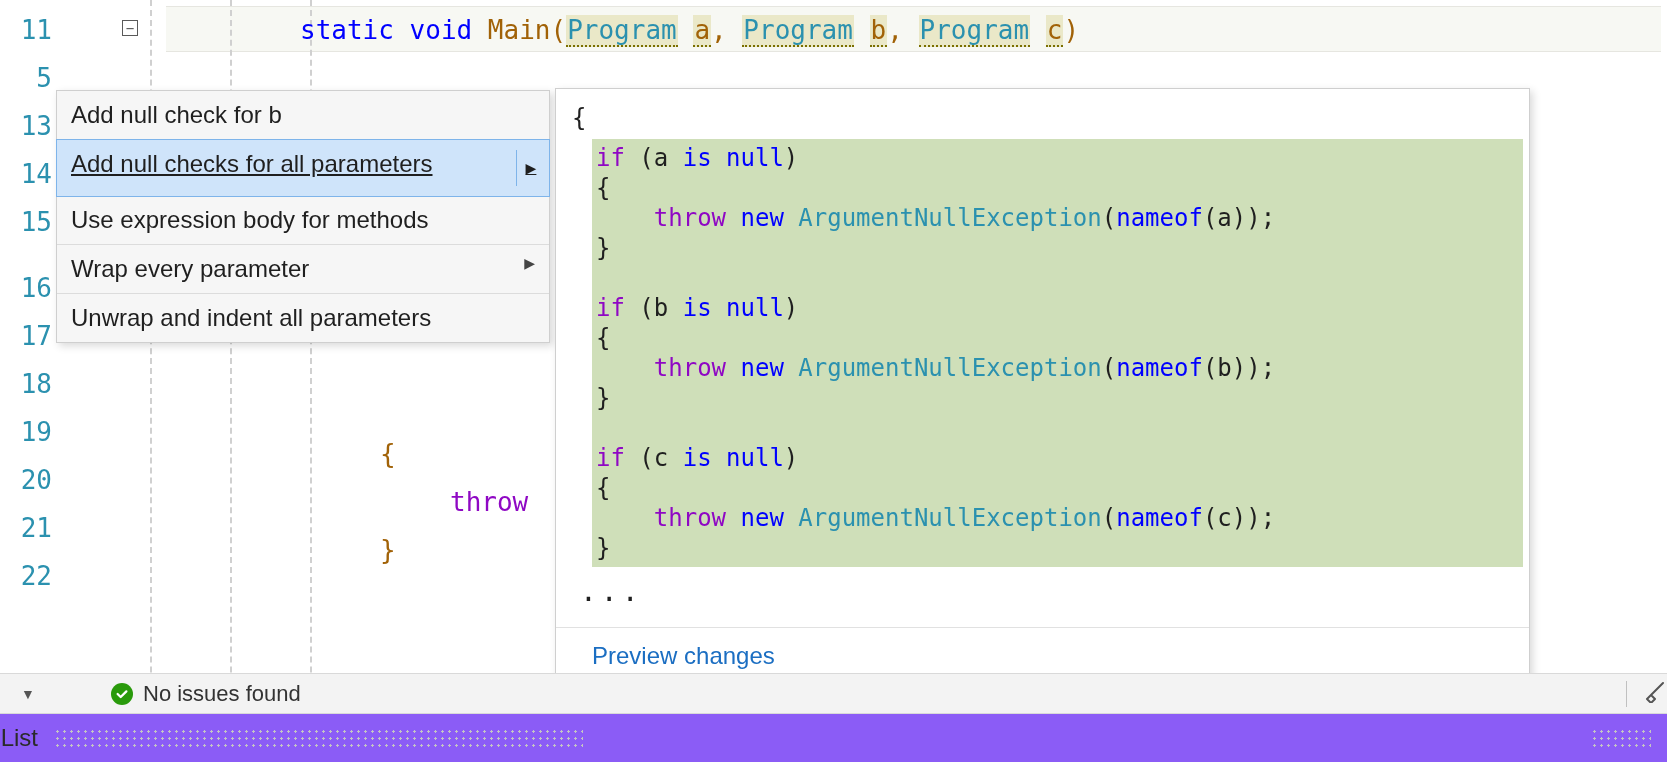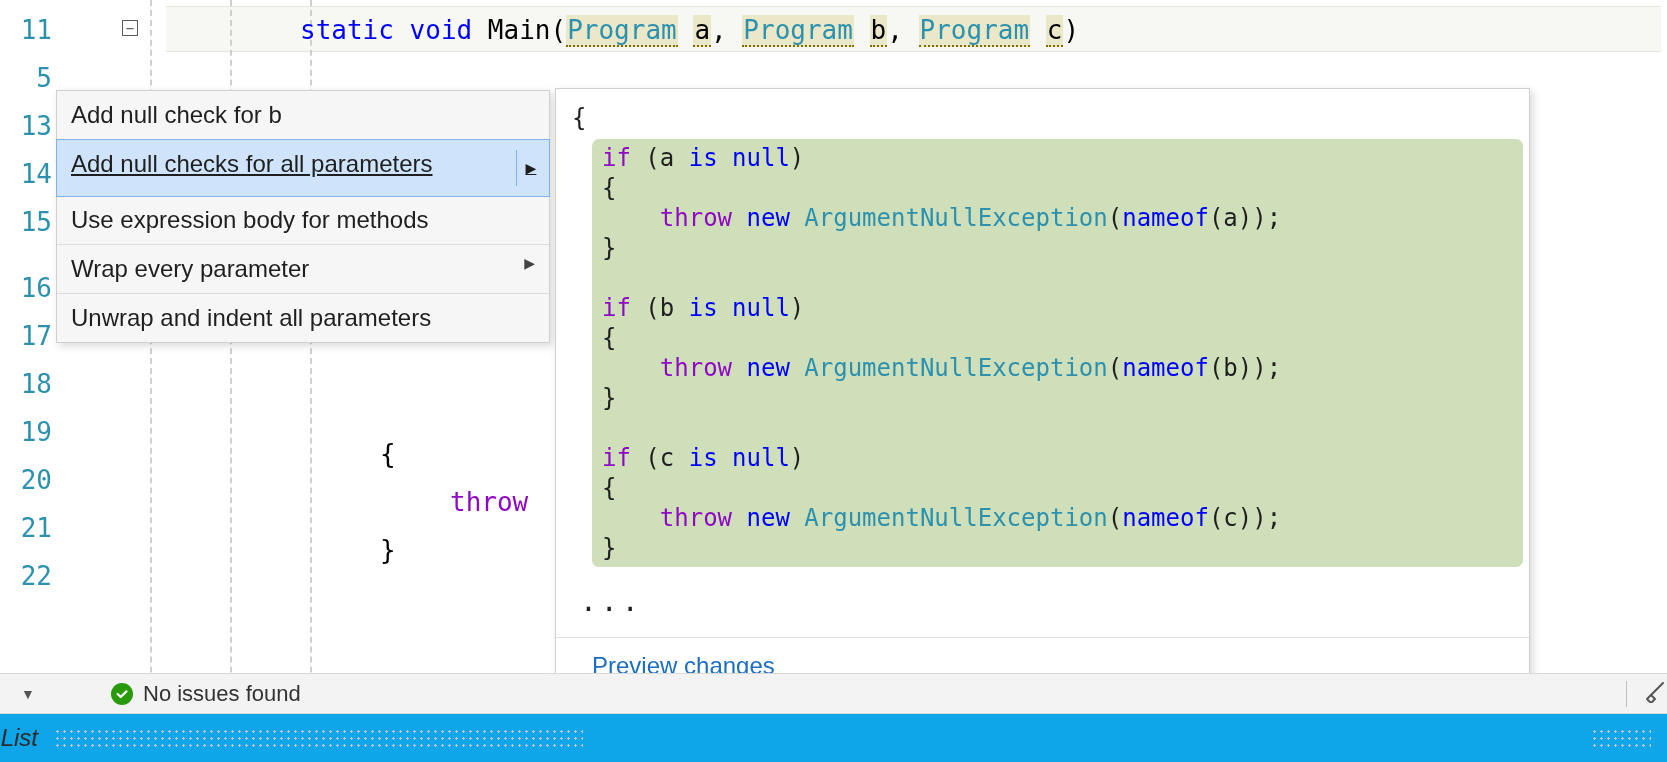--- a/index.html
+++ b/index.html
@@ -78,21 +78,21 @@
     position:absolute;
     white-space:pre;
     left:240px;
   }
   .cl-main{top:6px;}
   .cl-19{top:430px;left:320px;}
   .cl-20{top:478px;left:390px;}
   .cl-21{top:526px;left:320px;}
   .kw{color:var(--kw-blue);}
   .typ{color:var(--type-teal);}
-  .id{color:#000000;}
+  .id{color:#a16207;}
   .hi{background:#eae8c8;border-bottom:2px dotted #7a6f00;padding:0 1px;}
   
   
   .refactor-menu{
     position:absolute;
     left:56px;top:90px;
     width:492px;
     background:var(--menu-bg);
     border:1px solid var(--menu-border);
     box-shadow:3px 3px 8px rgba(0,0,0,.15);
@@ -138,23 +138,22 @@
     font-size:24px;
     box-sizing:border-box;
   }
   .preview-body{
     padding:14px 16px 20px 16px;
     line-height:30px;
   }
   .pv-line{white-space:pre;}
   .pv-block{
     background:var(--preview-green);
-    padding:4px 10px;
-    margin:6px -10px 14px 20px;
-    border-radius:7px;
+    padding:4px 4px;
+    margin:6px -10px 4px 20px;
   }
   .pv-kw{color:var(--preview-kw);}
   .pv-purple{color:var(--preview-purple);}
   .pv-type{color:var(--preview-type);}
   .pv-ellipsis{padding:6px 0 0 8px;font-size:28px;letter-spacing:4px;}
   .pv-footer{
     border-top:1px solid #e1e1e1;
     padding:14px 16px;
   }
   .pv-footer a{
@@ -191,22 +190,21 @@
 
   .bottombar{
     position:absolute;
     left:0;right:0;bottom:0;
     height:48px;
     border-top:1px solid var(--divider);
     display:flex;align-items:center;
     padding-left:0;
     font-size:24px;
     color:#2a2a2a;
-    background:#0ea5e9;
-    font-style:italic;
+    background:#8b5cf6;
   }
   .dots-fill{
     flex:1;height:20px;margin:0 16px;
     background-image:radial-gradient(#c4c4c4 1.4px, transparent 1.4px);
     background-size:7px 7px;
   }
   .dots-fill.right{width:60px;flex:0 0 60px;}
 
   .line11-highlight{
     position:absolute;

